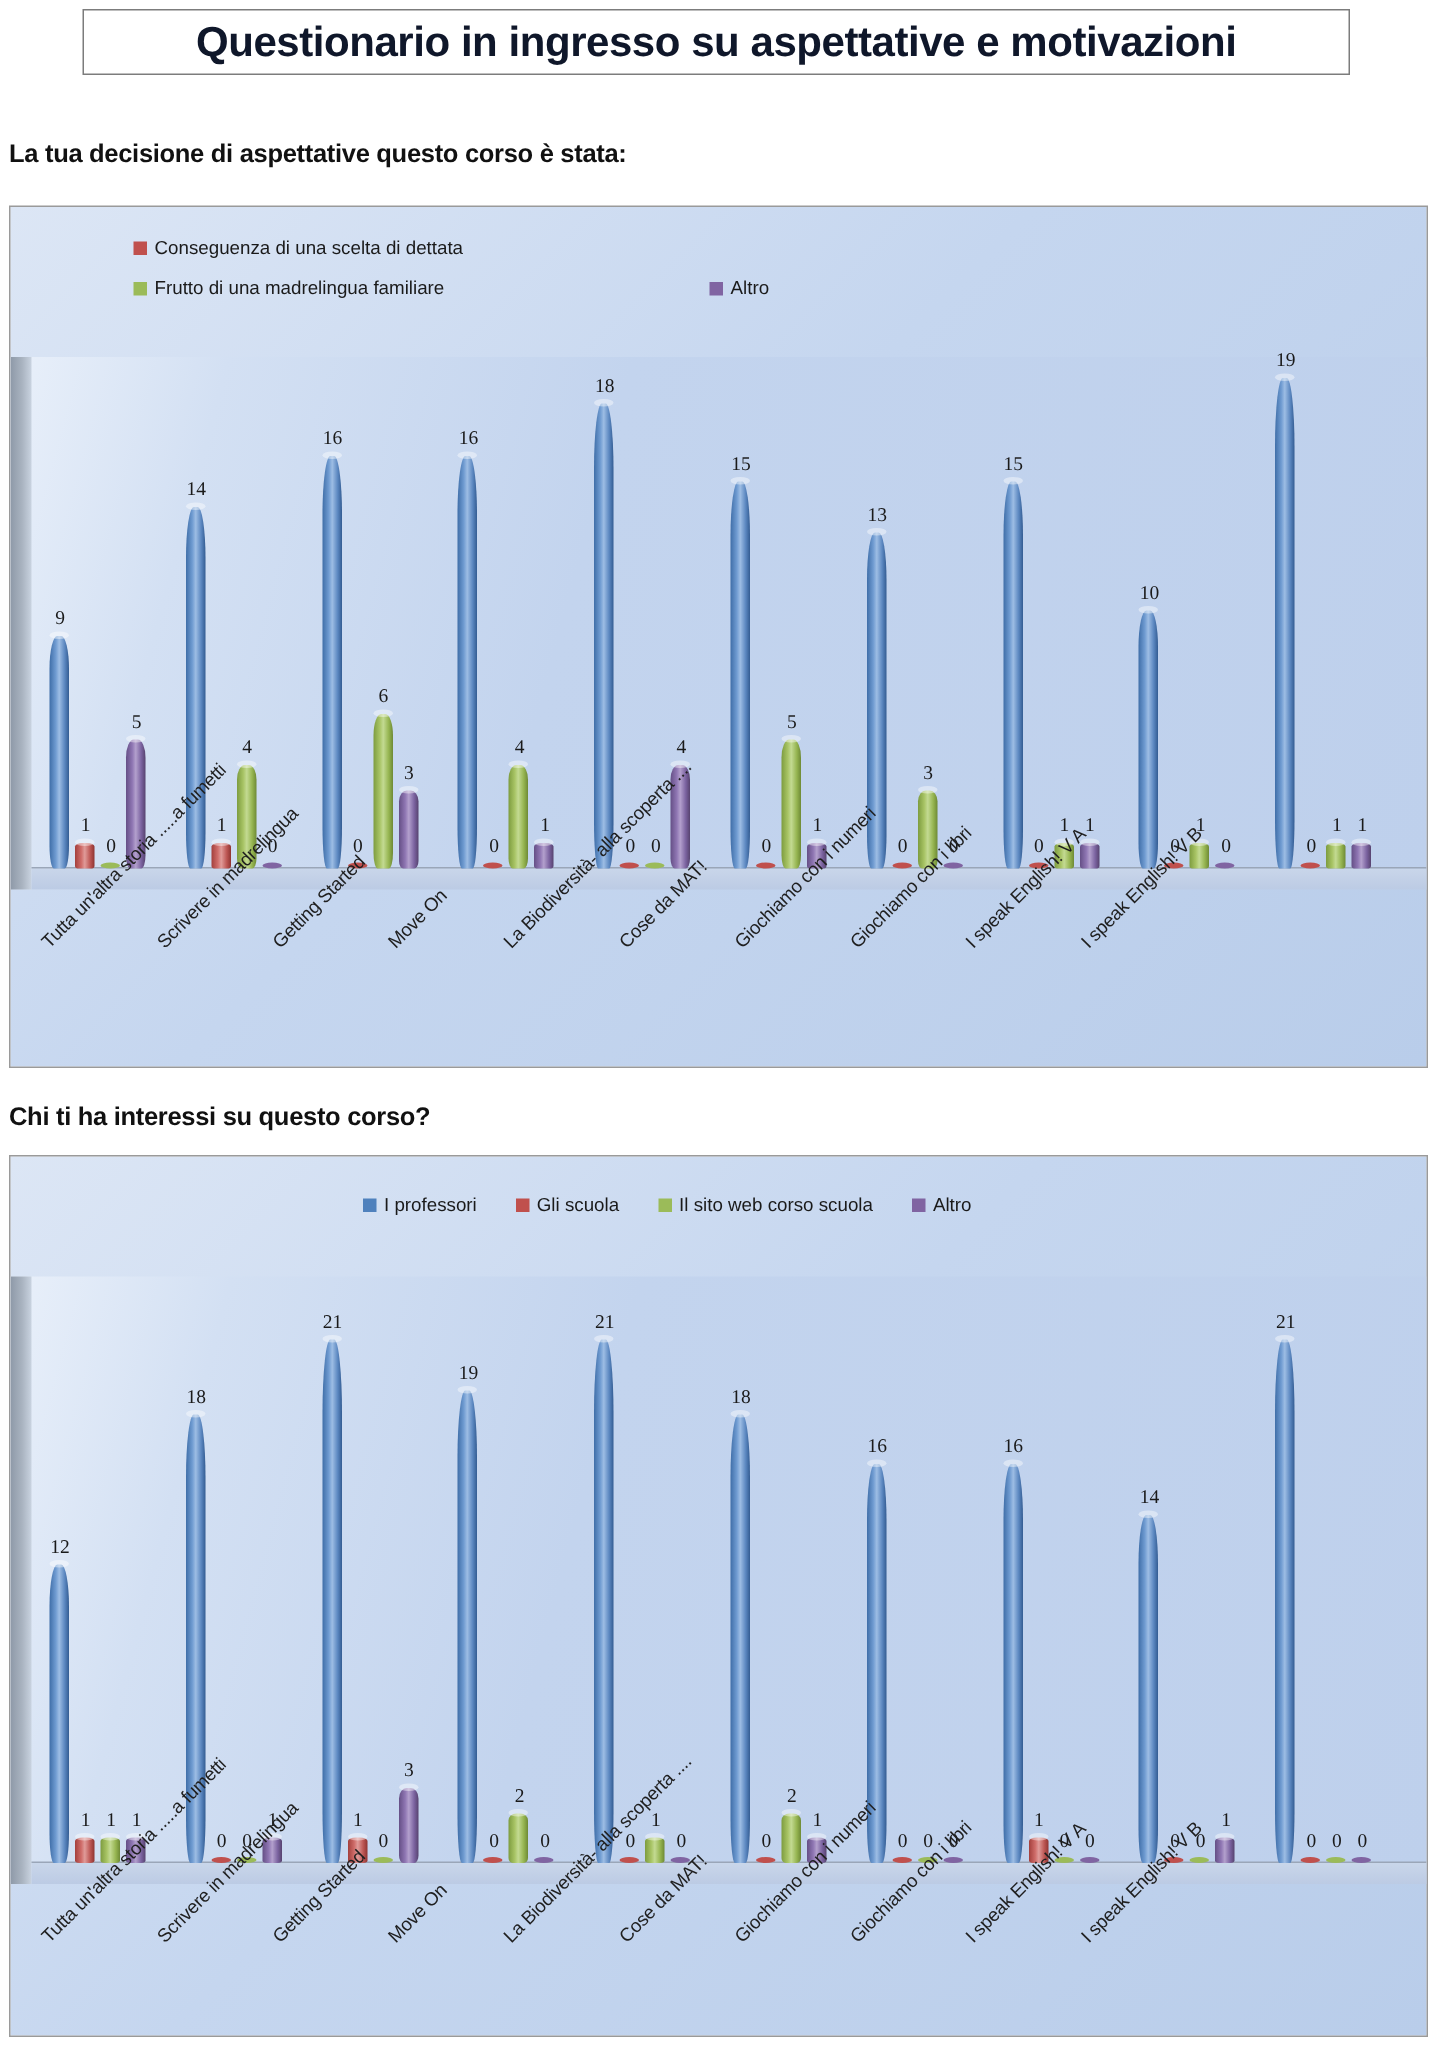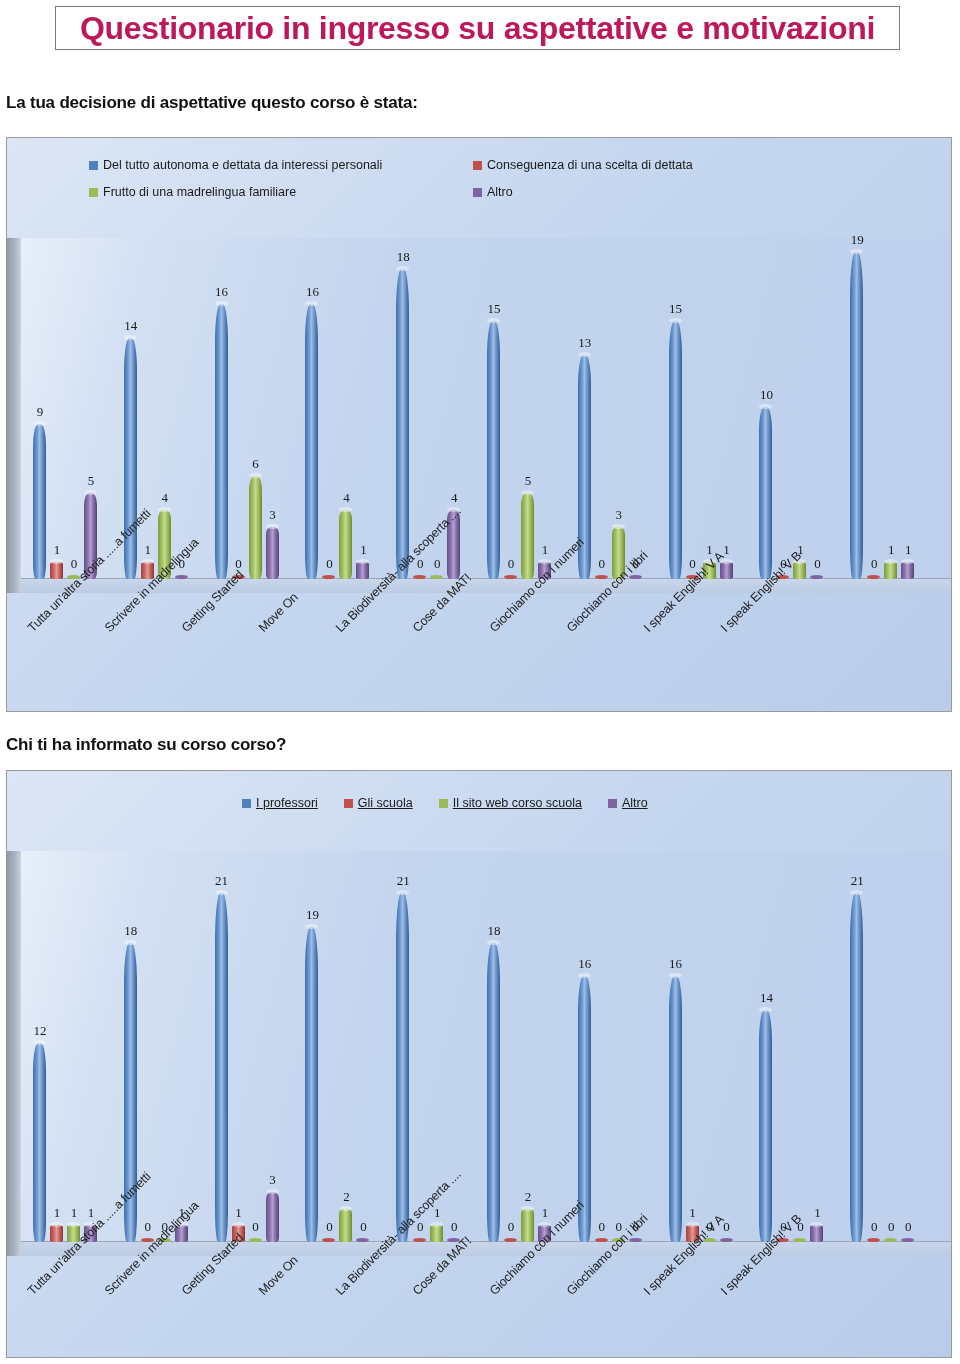--- a/index.html
+++ b/index.html
@@ -8,21 +8,21 @@
     font-family:"Liberation Sans",sans-serif;
     overflow:hidden;position:relative;
   }
   
   .title-box{
     position:absolute;left:55px;top:6px;width:843px;height:42px;
     border:1px solid #7c7c7c;background:#ffffff;
     display:flex;align-items:center;justify-content:center;
   }
   .title-text{
-    color:#be185d;font-weight:bold;font-size:32px;letter-spacing:-0.3px;
+    color:#0f172a;font-weight:bold;font-size:28px;letter-spacing:-0.3px;
     white-space:nowrap;
   }
   
   .question{
     position:absolute;left:6px;font-weight:bold;font-size:17px;color:#111111;
     white-space:nowrap;letter-spacing:-0.2px;
   }
   #q1{top:93px;}
   #q2{top:735px;}
 
@@ -46,21 +46,21 @@
   .swatch{width:9px;height:9px;margin-right:5px;display:inline-block;flex:0 0 auto;}
 
   
   #legend1{top:20px;padding-left:82px;}
   #legend1 .legend-row{margin-bottom:13px;}
   #legend1 .legend-item.c0{width:384px;}
   #legend1 .legend-item.c2{width:384px;}
 
   
   #legend2{top:25px;padding-left:235px;}
-  #legend2 .legend-item{margin-right:26px;text-decoration:underline;}
+  #legend2 .legend-item{margin-right:26px;}
 
   
   .plot{
     position:absolute;left:0;right:0;
     background:linear-gradient(105deg,#e9f0fa 0%,#d3e0f3 14%,#c3d4ee 40%,#bed0ec 100%);
   }
   #plot1{top:100px;height:355px;}
   #plot2{top:80px;height:405px;}
   .plot-wall{
     position:absolute;left:0;top:0;width:14px;height:100%;
@@ -125,24 +125,20 @@
 
 <div class="title-box">
   <span class="title-text">Questionario in ingresso su aspettative e motivazioni</span>
 </div>
 
 <div class="question" id="q1">La tua decisione di aspettative questo corso è stata:</div>
 
 <div class="chart-frame" id="chart1">
   <div class="legend" id="legend1">
     <div class="legend-row">
-      <span class="legend-item c0">
-        <i class="swatch" style="background: rgb(79, 129, 189);"></i>
-        <span>Del tutto autonoma e dettata da interessi personali</span>
-      </span>
       <span class="legend-item c1">
         <i class="swatch" style="background: rgb(192, 80, 77);"></i>
         <span>Conseguenza di una scelta di dettata</span>
       </span>
     </div>
     <div class="legend-row">
       <span class="legend-item c2">
         <i class="swatch" style="background: rgb(155, 187, 89);"></i>
         <span>Frutto di una madrelingua familiare</span>
       </span>
@@ -401,21 +397,21 @@
       <div class="cat" style="left: 249px; top: 32px;">Move On</div>
       <div class="cat" style="left: 326px; top: 32px;">La Biodiversità- alla scoperta ....</div>
       <div class="cat" style="left: 403px; top: 32px;">Cose da MAT!</div>
       <div class="cat" style="left: 480px; top: 32px;">Giochiamo con i numeri</div>
       <div class="cat" style="left: 557px; top: 32px;">Giochiamo con i libri</div>
       <div class="cat" style="left: 634px; top: 32px;">I speak English! V A</div>
       <div class="cat" style="left: 711px; top: 32px;">I speak English! V B</div>
     </div>
 </div>
 
-<div class="question" id="q2">Chi ti ha informato su corso corso?</div>
+<div class="question" id="q2">Chi ti ha interessi su questo corso?</div>
 
 <div class="chart-frame" id="chart2">
   <div class="legend" id="legend2">
     <div class="legend-row">
       <span class="legend-item">
         <i class="swatch" style="background: rgb(79, 129, 189);"></i>
         <span>I professori</span>
       </span>
       <span class="legend-item">
         <i class="swatch" style="background: rgb(192, 80, 77);"></i>

